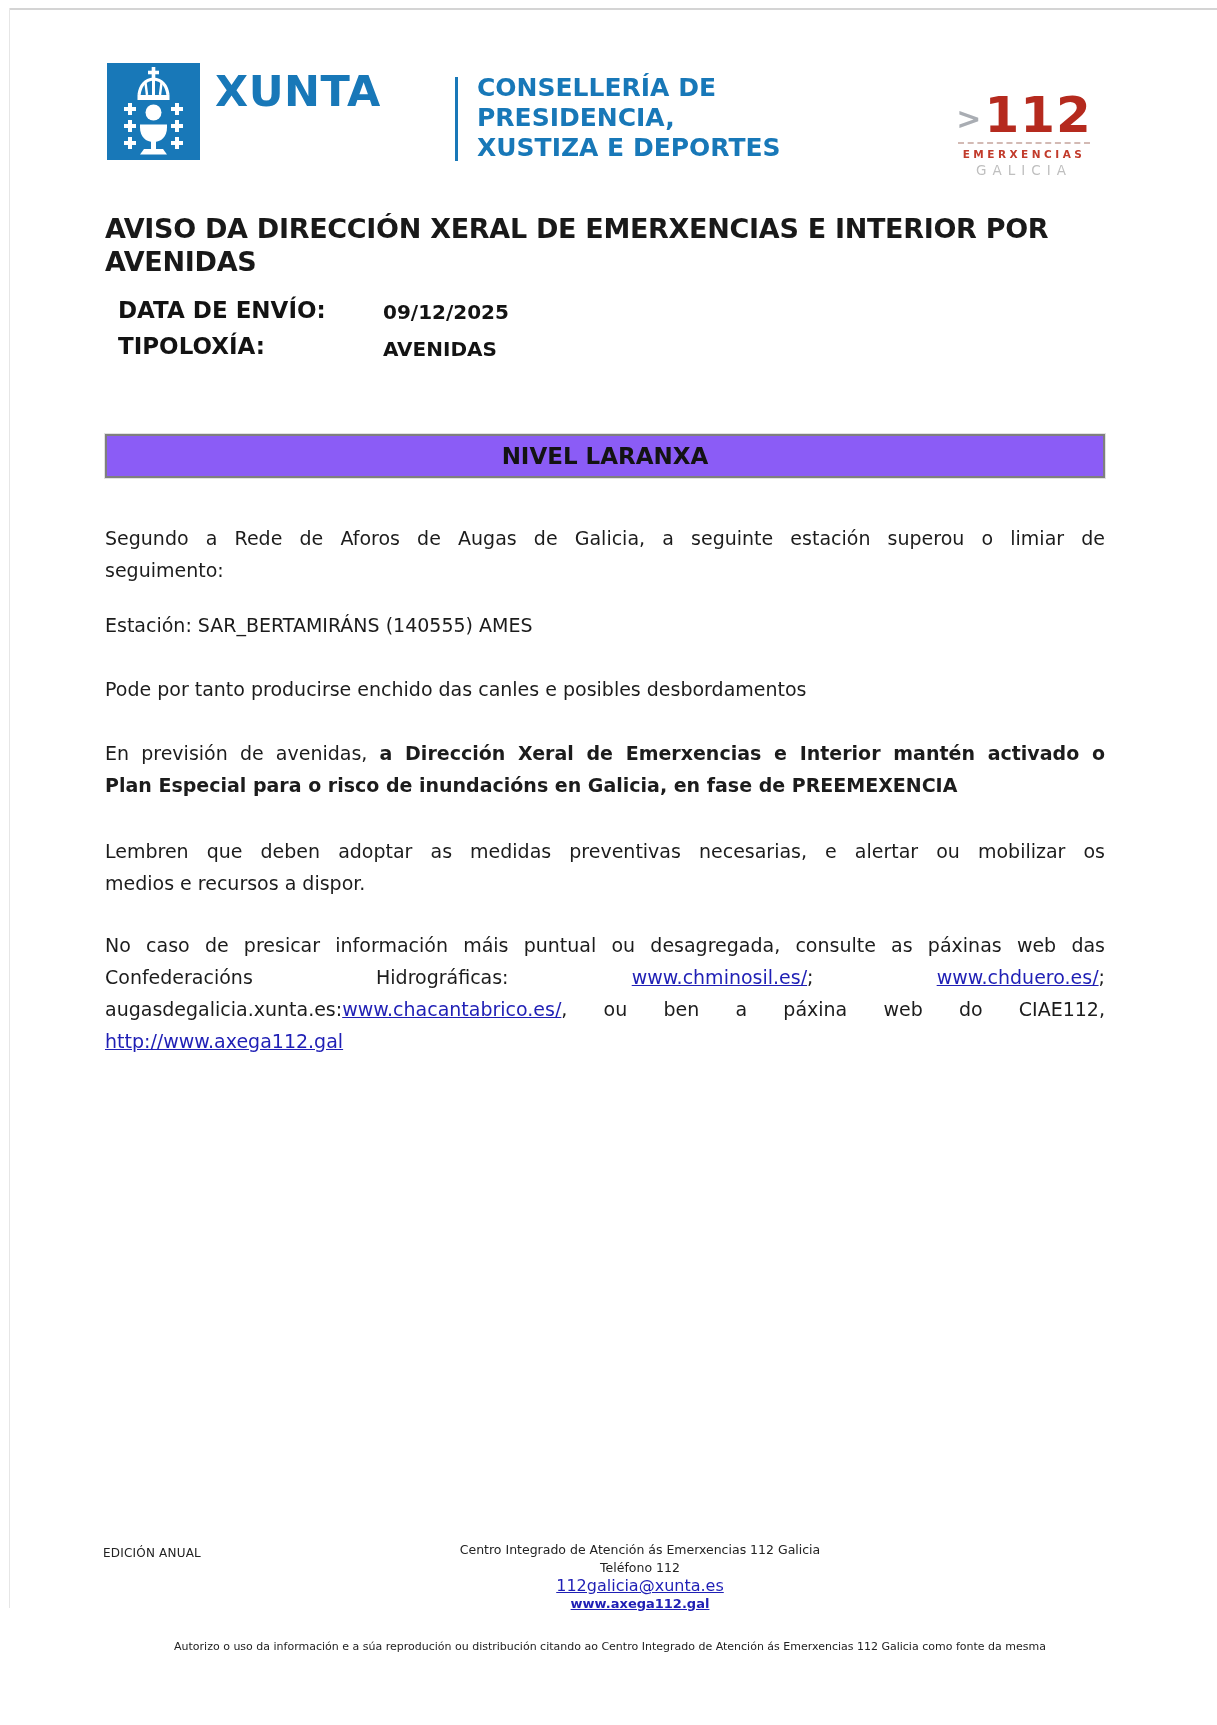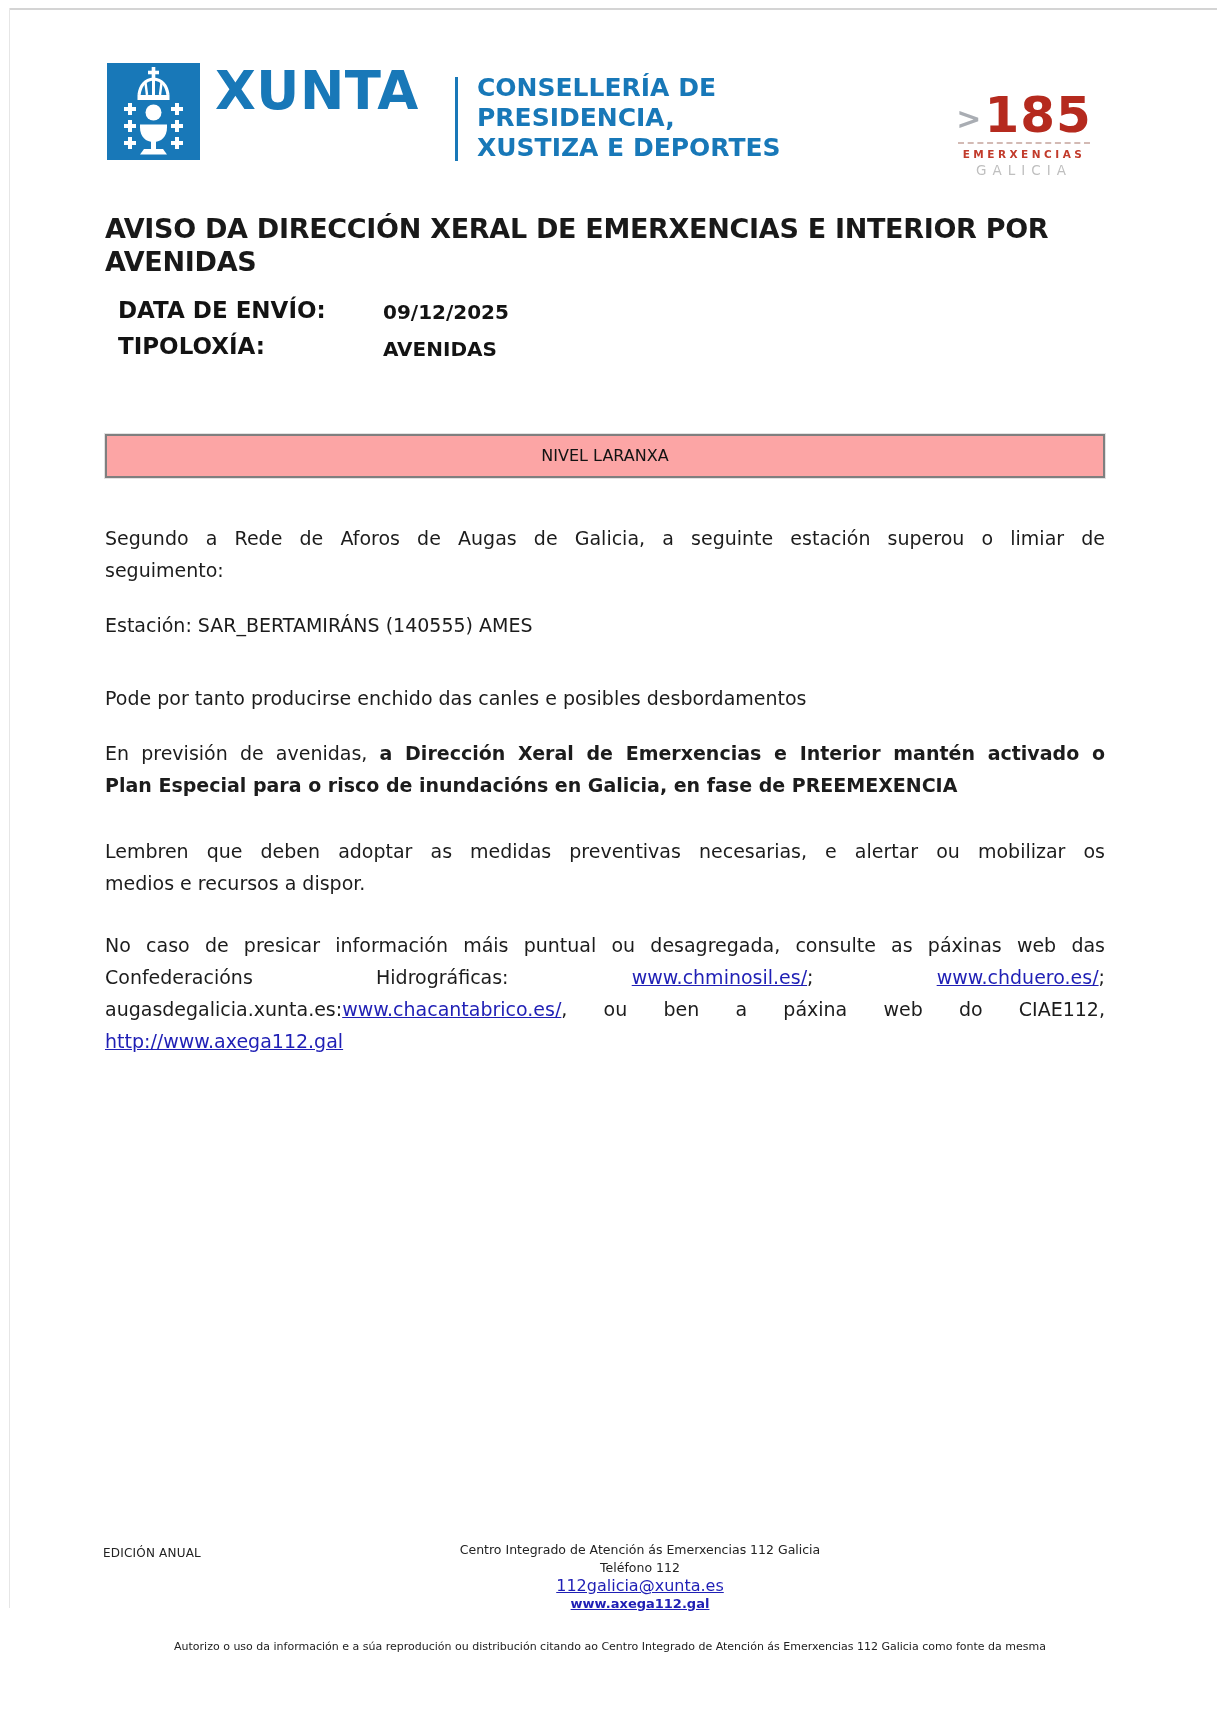--- a/index.html
+++ b/index.html
@@ -5,21 +5,21 @@
   html,body{margin:0;padding:0;background:#ffffff;}
   .page{
     position:relative;width:1217px;height:1725px;background:#fff;overflow:hidden;
     font-family:"DejaVu Sans","Liberation Sans",sans-serif;color:var(--text,#1c1c1c);
   }
   .edge-top{position:absolute;left:10px;right:0;top:8px;height:2px;background:#d4d4d4;}
   .edge-left{position:absolute;left:9px;top:8px;height:1600px;width:1px;background:#e6e6e6;}
 
   
   .emblem{position:absolute;left:107px;top:63px;}
-  .brand{position:absolute;left:215px;top:68px;font-size:53px;font-weight:700;
+  .brand{position:absolute;left:215px;top:68px;font-size:43px;font-weight:700;
          line-height:46px;color:var(--brand_blue,#1878b8);letter-spacing:0.5px;}
   .divider{position:absolute;left:455px;top:77px;width:3px;height:84px;background:var(--brand_blue,#1878b8);}
   .department{position:absolute;left:477px;top:73px;font-size:25px;font-weight:700;
               line-height:30px;color:var(--brand_blue,#1878b8);}
 
   .logo112{position:absolute;left:950px;top:90px;width:148px;text-align:center;}
   .row112{display:flex;align-items:center;justify-content:center;}
   .chev112{color:#a9adb3;font-size:30px;font-weight:700;margin-right:3px;transform:translateY(3px);}
   .num112{color:var(--red_112,#b52a1e);font-size:50px;font-weight:800;line-height:50px;letter-spacing:1px;}
   .dash112{border-top:2px dashed #d3bab4;margin:2px 8px 4px 8px;}
@@ -29,22 +29,22 @@
   
   .doc-title{position:absolute;left:105px;top:212px;width:1010px;
              font-size:27px;font-weight:700;line-height:33px;letter-spacing:-0.3px;color:#191919;}
 
   
   .meta-label{position:absolute;font-size:23px;font-weight:700;color:#131313;}
   .meta-value{position:absolute;font-size:20px;font-weight:700;color:#131313;}
 
   
   .level-box{position:absolute;left:105px;top:434px;width:996px;height:40px;
-             border:2px solid #7f7f7f;box-shadow:0 0 0 1px #e2e2e2;background:#fca5a5;
-             text-align:center;line-height:40px;font-size:16px;font-weight:400;color:#131313;}
+             border:2px solid #7f7f7f;box-shadow:0 0 0 1px #e2e2e2;background:#8b5cf6;
+             text-align:center;line-height:40px;font-size:23px;font-weight:700;color:#131313;}
 
   
   .para{position:absolute;left:105px;width:1000px;font-size:19px;color:#1c1c1c;}
   .jline{text-align:justify;text-align-last:justify;line-height:32px;word-spacing:-0.5px;}
   .pline{line-height:32px;}
   .b{font-weight:700;}
   .link{color:var(--link_blue,#1f1fb5);text-decoration:underline;cursor:pointer;}
 
   
   .footer-left{position:absolute;left:103px;top:1546px;font-size:12px;letter-spacing:0.2px;color:#222;}
@@ -104,21 +104,21 @@
 
   <div class="department">
     <div>CONSELLERÍA DE</div>
     <div>PRESIDENCIA,</div>
     <div>XUSTIZA E DEPORTES</div>
   </div>
 
   <div class="logo112">
     <div class="row112">
       <span class="chev112">&gt;</span>
-      <span class="num112">185</span>
+      <span class="num112">112</span>
     </div>
     <div class="dash112"></div>
     <div class="emx112">EMERXENCIAS</div>
     <div class="gal112">GALICIA</div>
   </div>
 
   <div class="doc-title">
     <div>AVISO DA DIRECCIÓN XERAL DE EMERXENCIAS E INTERIOR POR</div>
     <div>AVENIDAS</div>
   </div>
@@ -132,21 +132,21 @@
     <span>NIVEL LARANXA</span>
   </div>
 
   <div class="para" style="top:522px;">
     <div class="jline">Segundo a Rede de Aforos de Augas de Galicia, a seguinte estación superou o limiar de</div>
     <div class="pline">seguimento:</div>
   </div>
 
   <div class="para pline" style="top:609px;">Estación: SAR_BERTAMIRÁNS (140555) AMES</div>
 
-  <div class="para pline" style="top:673px;margin-top:9px;">Pode por tanto producirse enchido das canles e posibles desbordamentos</div>
+  <div class="para pline" style="top:673px;">Pode por tanto producirse enchido das canles e posibles desbordamentos</div>
 
   <div class="para" style="top:835px;">
     <div class="jline">Lembren que deben adoptar as medidas preventivas necesarias, e alertar ou mobilizar os</div>
     <div class="pline">medios e recursos a dispor.</div>
   </div>
 
   <div class="para" style="top:737px;">
     <div class="jline"><span>En previsión de avenidas,</span> <span class="b">a Dirección Xeral de Emerxencias e Interior mantén activado o</span></div>
     <div class="pline b">Plan Especial para o risco de inundacións en Galicia, en fase de PREEMEXENCIA</div>
   </div>

